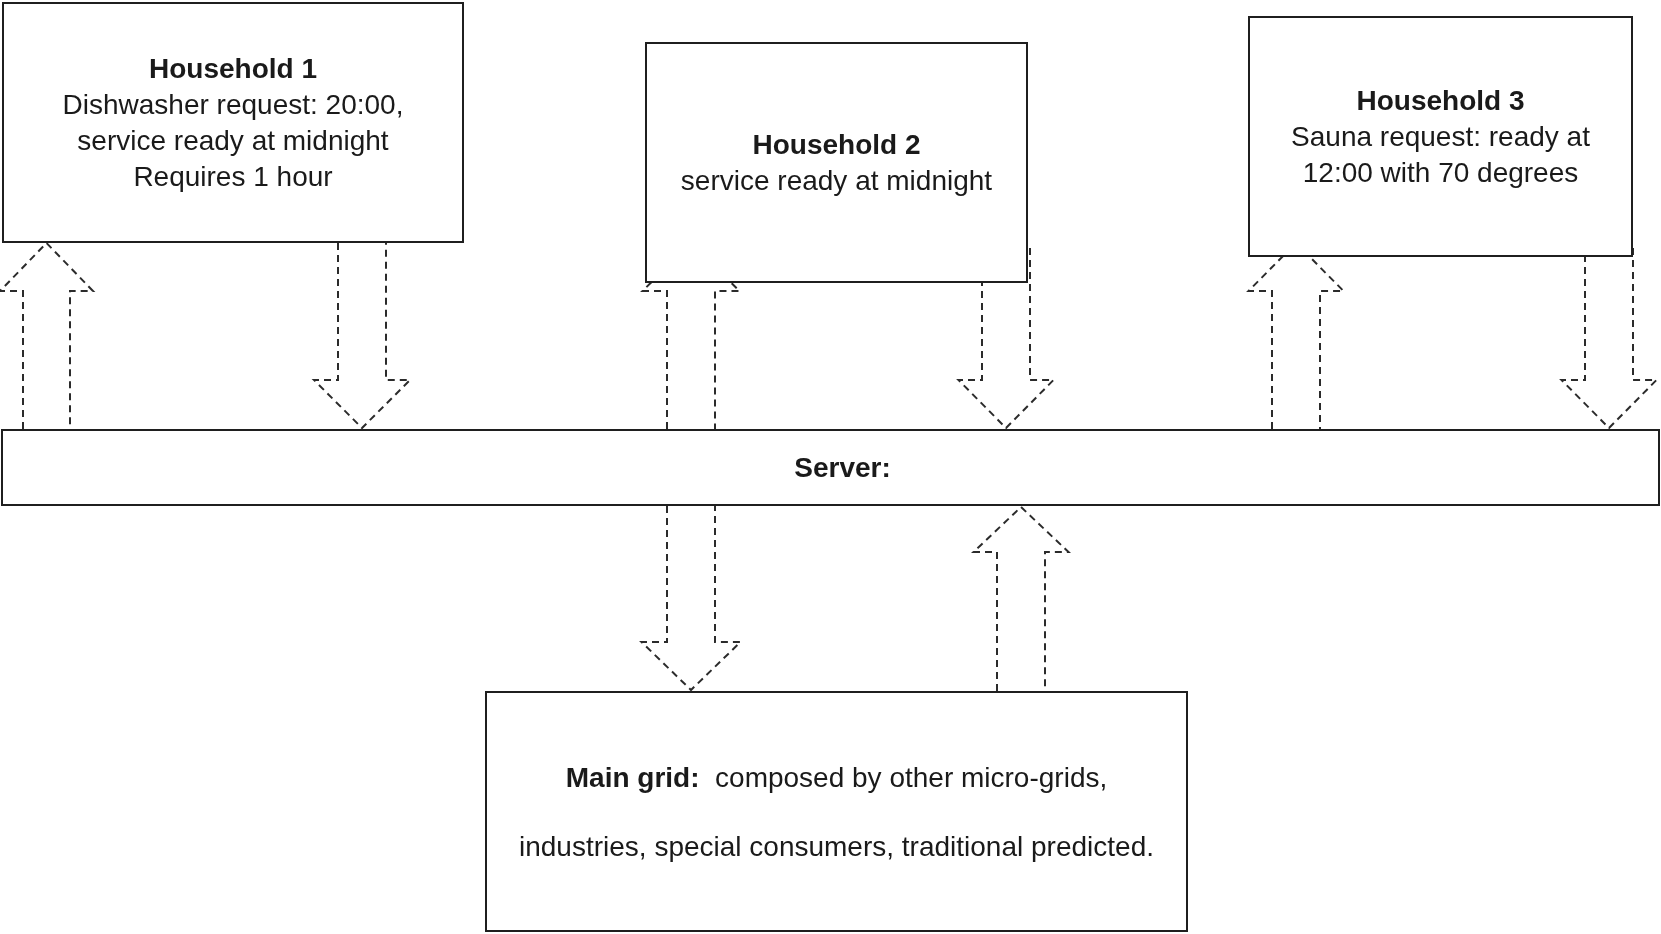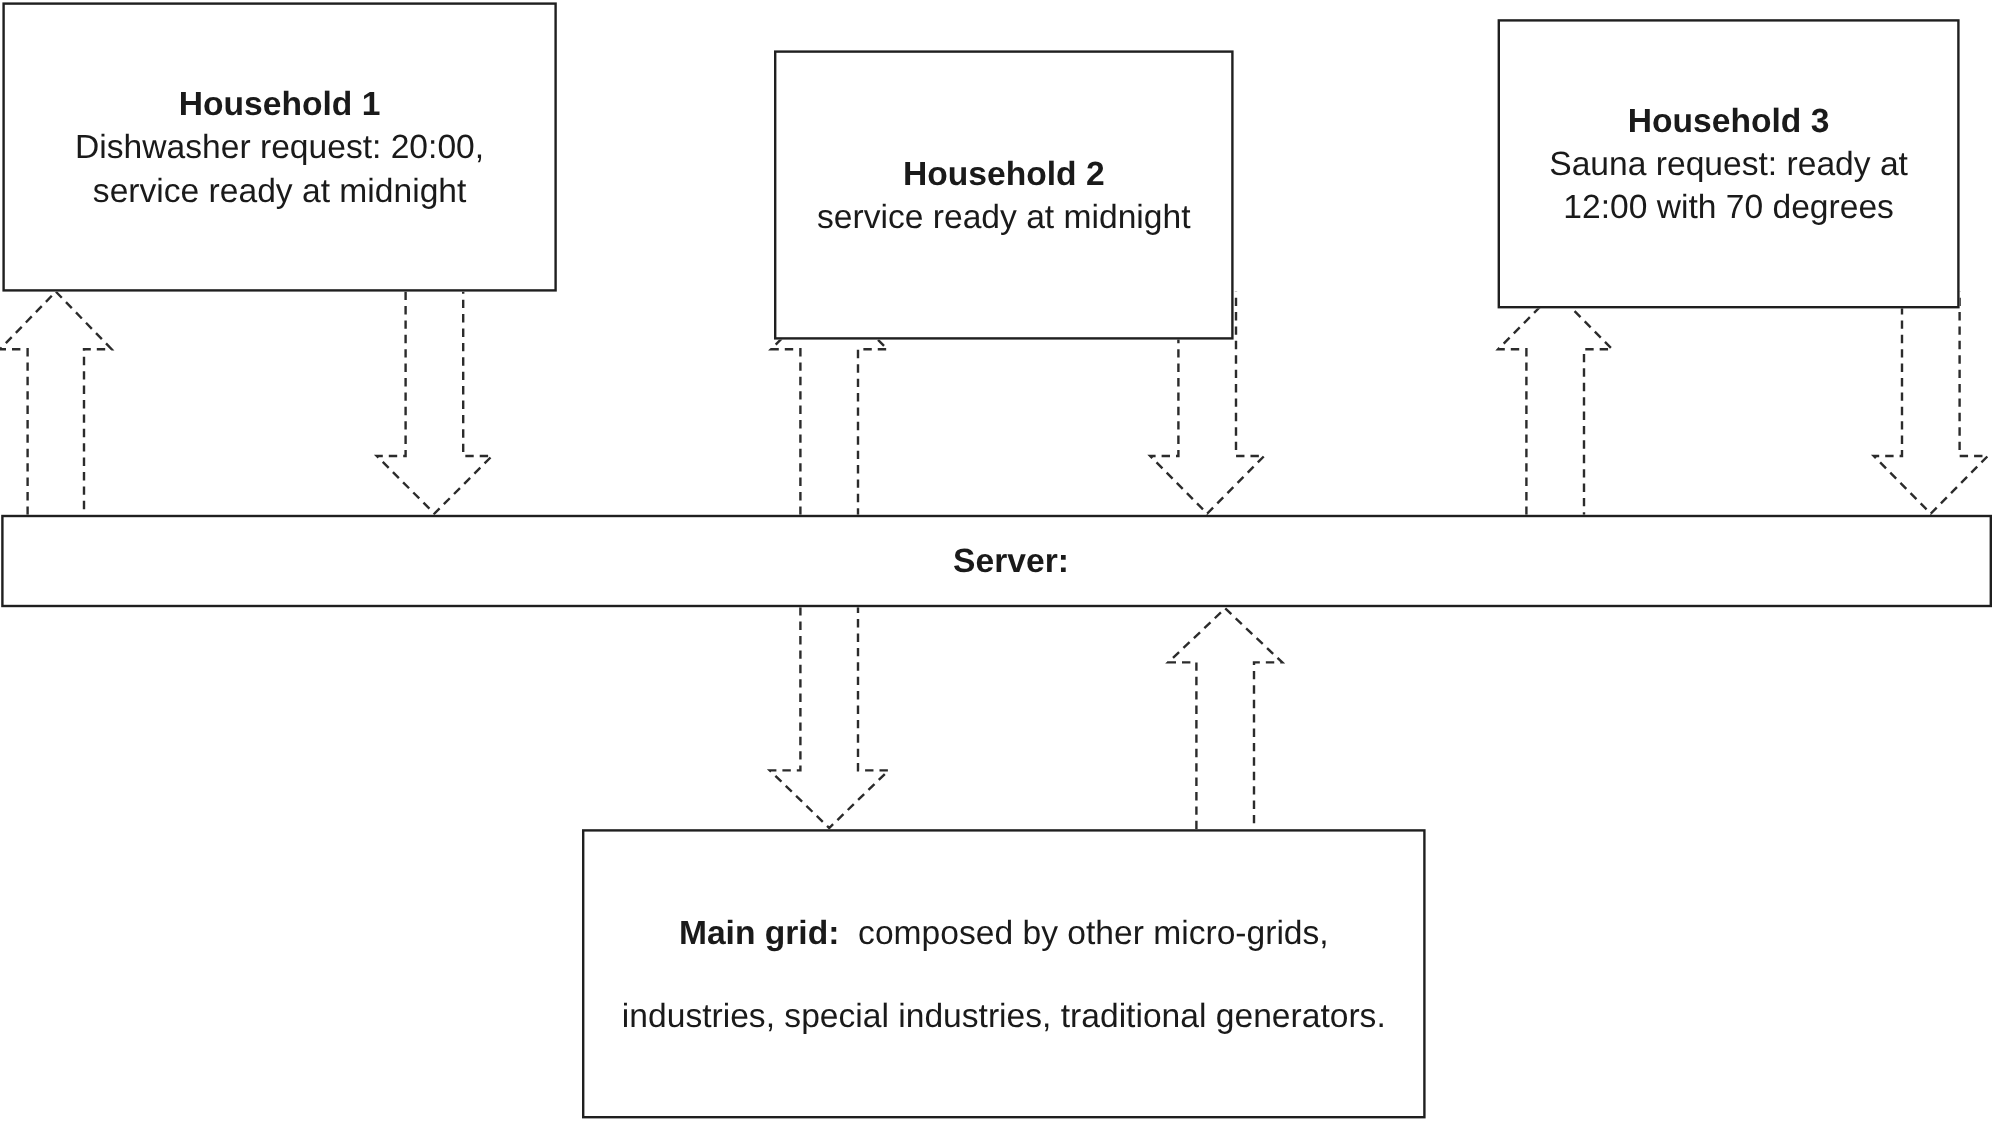--- a/index.html
+++ b/index.html
@@ -64,20 +64,21 @@
       <path d="M 1272 429 L 1272 291 L 1248.5 291 L 1296 243 L 1343.5 291 L 1320 291 L 1320 429" fill="none" stroke="#2b2b2b" stroke-width="2" stroke-dasharray="7 5"></path>
       <path d="M 1585 243 L 1585 380 L 1561.5 380 L 1609 428 L 1656.5 380 L 1633 380 L 1633 243" fill="none" stroke="#2b2b2b" stroke-width="2" stroke-dasharray="7 5"></path>
       <path d="M 667 506 L 667 642 L 641.5 642 L 691 690 L 740.5 642 L 715 642 L 715 506" fill="none" stroke="#2b2b2b" stroke-width="2" stroke-dasharray="7 5"></path>
       <path d="M 997 691 L 997 552 L 973.5 552 L 1021 507 L 1068.5 552 L 1045 552 L 1045 691" fill="none" stroke="#2b2b2b" stroke-width="2" stroke-dasharray="7 5"></path>
     </svg>
 
   <div class="box" id="household-1-box" style="left:2px; top:2px; width:462px; height:241px;">
     <div class="box-title">Household 1</div>
     <div class="box-line">Dishwasher request: 20:00,</div>
     <div class="box-line">service ready at midnight</div>
+    <div class="box-line">Requires 1 hour</div>
   </div>
 
   <div class="box" id="household-2-box" style="left:645px; top:2px; width:383px; height:241px;margin-top:40px;">
     <div class="box-title">Household 2</div>
     <div class="box-line">service ready at midnight</div>
   </div>
 
   <div class="box" id="household-3-box" style="left:1248px; top:16px; width:385px; height:241px;">
     <div class="box-title">Household 3</div>
     <div class="box-line">Sauna request: ready at</div>
@@ -86,16 +87,16 @@
 
   <div class="box" id="server-box" style="left:1px; top:429px; width:1659px; height:77px;padding-left:24px;">
     <span class="inline-bold">Server:</span>
   </div>
 
   <div class="box" id="main-grid-box" style="left:485px; top:691px; width:703px; height:241px;">
     <div>
       <span class="inline-bold">Main grid:</span>
       <span>&nbsp;<span>composed by other micro-grids,</span></span>
     </div>
-    <div>industries, special industries, traditional generators.</div>
+    <div>industries, special consumers, traditional predicted.</div>
   </div>
 
 </div>
 
 </body></html>

